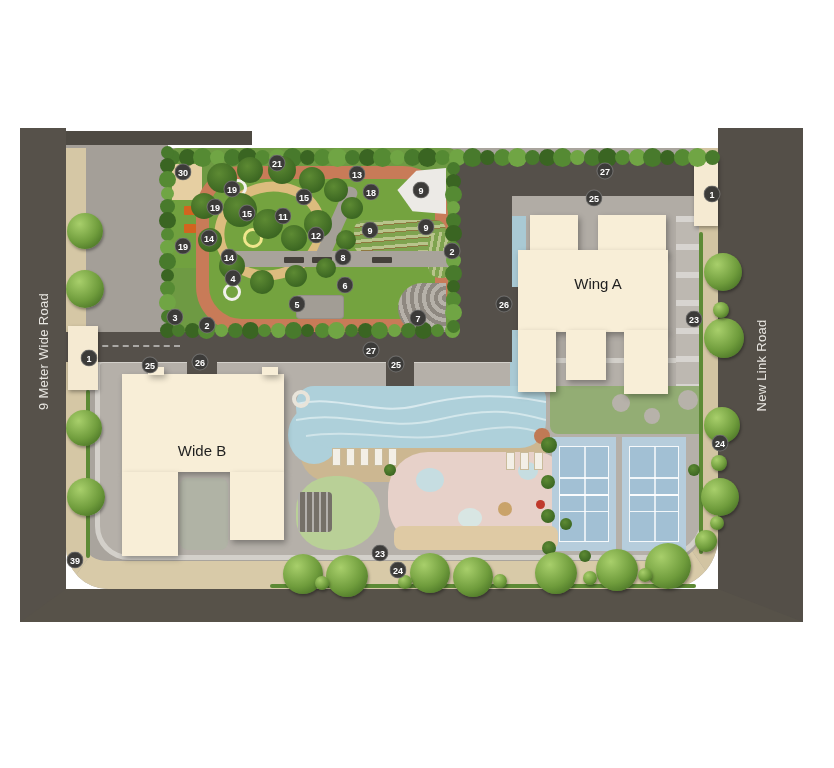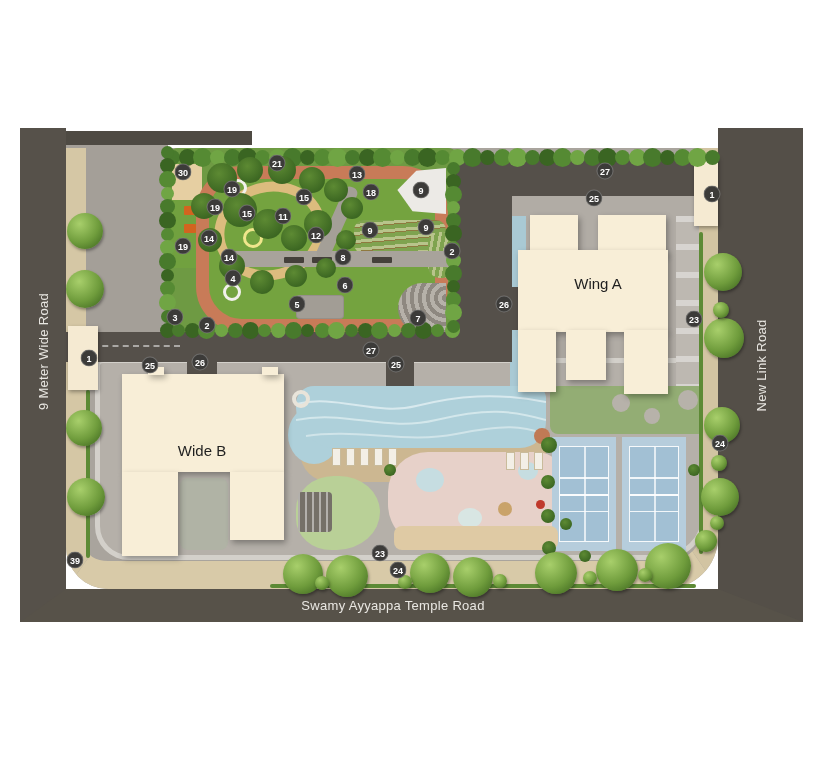--- a/index.html
+++ b/index.html
@@ -188,21 +188,20 @@
   <div class="abs drive-dash"></div>
 
   <div class="abs sidewalk"></div>
   <div class="abs hedge-strip" style="left:86px;top:390px;width:4px;height:168px;"></div>
   <div class="abs hedge-strip" style="left:699px;top:232px;width:4px;height:322px;"></div>
   <div class="abs hedge-strip" style="left:270px;top:584px;width:426px;height:4px;"></div>
 
   <div class="abs road-frame"></div>
   <div class="abs road-label vert" style="left:-37px;top:344px;width:160px;">9 Meter Wide Road</div>
   <div class="abs road-label vert" style="left:691px;top:358px;width:140px;">New Link Road</div>
-  <div class="abs road-label" style="left:193px;top:598px;width:400px;">Swamy Ayyappa Temple Road</div>
 
   <div class="abs gate" style="left:68px;top:326px;width:30px;height:64px;"></div>
   <div class="abs gate" style="left:694px;top:156px;width:24px;height:70px;"></div>
 
   <div class="abs bldg" style="left:530px;top:215px;width:48px;height:40px;"></div>
   <div class="abs bldg" style="left:598px;top:215px;width:68px;height:40px;"></div>
   <div class="abs bldg" style="left:518px;top:250px;width:150px;height:82px;"></div>
   <div class="abs bldg" style="left:518px;top:330px;width:38px;height:62px;"></div>
   <div class="abs bldg" style="left:566px;top:330px;width:40px;height:50px;"></div>
   <div class="abs bldg" style="left:624px;top:330px;width:44px;height:64px;"></div>

